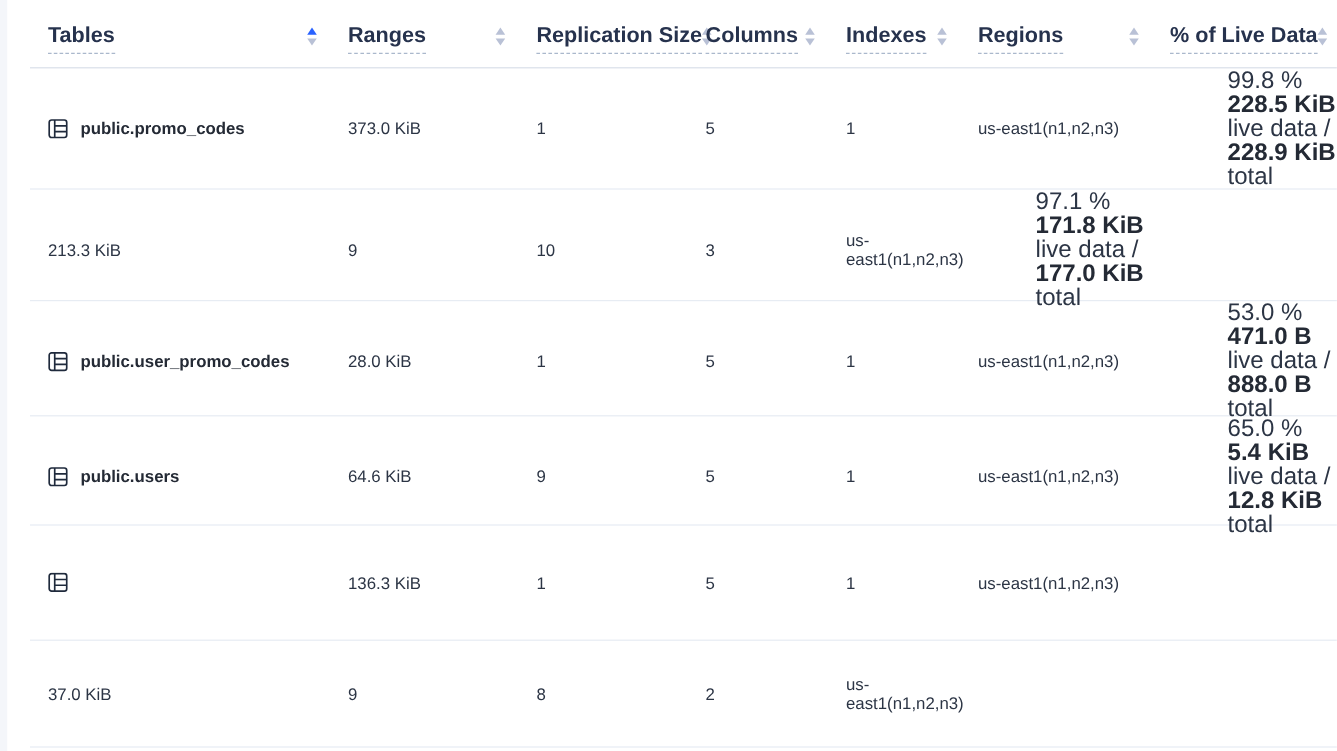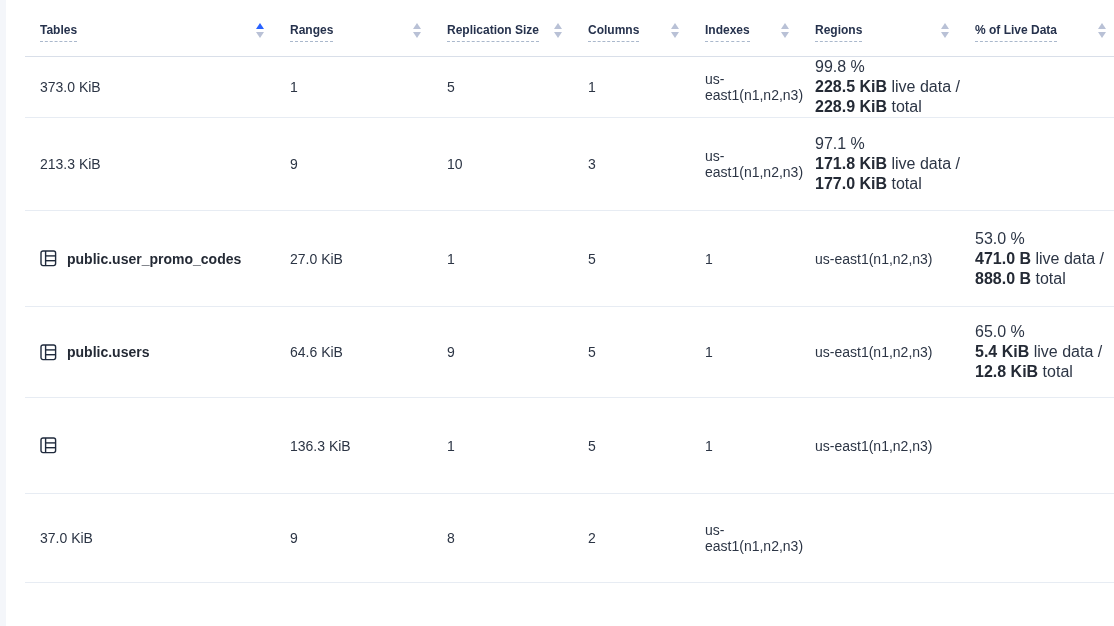--- a/index.html
+++ b/index.html
@@ -5,21 +5,21 @@
   * { margin:0; padding:0; box-sizing:border-box; }
   html,body { width:1114px; height:626px; background:#ffffff; overflow:hidden;
     font-family:"Liberation Sans", sans-serif; }
   .page-strip { position:absolute; left:0; top:0; width:6px; height:626px; background:#f4f6fa; }
   .table-wrap { position:absolute; left:25px; top:0; width:1089px; }
 
   .grid-row { display:grid; grid-template-columns:250px 157px 141px 117px 110px 160px minmax(0,1fr);
     padding-left:15px; align-items:center; }
 
   .thead { height:57px; border-bottom:1px solid #d9dfe9; padding-top:8px; }
-  .th { display:flex; align-items:center; color:#26324d; font-size:12px; font-weight:bold; }
+  .th { display:flex; align-items:center; color:#26324d; font-size:18px; font-weight:bold; }
   .th-label { border-bottom:1px dashed #aab8cc; padding-bottom:4px; white-space:nowrap; }
   .sort { display:flex; flex-direction:column; align-items:center; gap:3px;
     margin-left:auto; margin-right:26px; cursor:pointer; padding-bottom:4px; }
   .th:last-child .sort { margin-right:8px; }
   .tri-up { width:0; height:0; border-left:4.5px solid transparent; border-right:4.5px solid transparent;
     border-bottom:6px solid #b9c1d6; }
   .tri-down { width:0; height:0; border-left:4.5px solid transparent; border-right:4.5px solid transparent;
     border-top:6px solid #b9c1d6; }
   .tri-up.active { border-bottom-color:#2962ff; }
 
@@ -28,21 +28,21 @@
   .trow:nth-child(3){ height:96px; }
   .trow:nth-child(4){ height:91px; }
   .trow:nth-child(5){ height:96px; }
   .trow:nth-child(6){ height:89px; }
   .trow:nth-child(7){ height:93px; }
 
   .name-cell { display:flex; align-items:center; gap:10px; }
   .table-icon { flex:0 0 auto; display:flex; }
   .table-name { font-weight:bold; color:#242a35; cursor:pointer; white-space:nowrap; }
   .cell { color:#2c3545; }
-  .live-cell { font-size:16px; line-height:20px; color:#2c3545; }
+  .live-cell { font-size:20px; line-height:20px; color:#2c3545;margin-left:48px; }
   .live-cell .sz { font-weight:bold; color:#242a35; }
 </style>
 </head>
 <body>
 
 <div class="page-strip"></div>
 
 <div class="table-wrap">
 
   <div class="grid-row thead">
@@ -92,20 +92,31 @@
       <span class="th-label">% of Live Data</span>
       <span class="sort">
           <span class="tri-up"></span>
           <span class="tri-down"></span>
         </span>
     </div>
   </div>
 
   <div id="rows-host">
     <div class="grid-row trow">
+      <div class="name-cell">
+        <span class="table-icon">
+          <svg width="17" height="17" viewBox="0 0 17 17" fill="none">
+            <rect x="1" y="1" width="14.6" height="14.6" rx="2" stroke="#1f2a3c" stroke-width="1.4"></rect>
+            <line x1="5.6" y1="1" x2="5.6" y2="15.6" stroke="#1f2a3c" stroke-width="1.4"></line>
+            <line x1="5.6" y1="5.9" x2="15.6" y2="5.9" stroke="#1f2a3c" stroke-width="1.4"></line>
+            <line x1="5.6" y1="10.7" x2="15.6" y2="10.7" stroke="#1f2a3c" stroke-width="1.4"></line>
+          </svg>
+        </span>
+        <span class="table-name">public.promo_codes</span>
+      </div>
       <div class="cell">373.0 KiB</div>
       <div class="cell">1</div>
       <div class="cell">5</div>
       <div class="cell">1</div>
       <div class="cell">us-east1(n1,n2,n3)</div>
       <div class="live-cell">
         <div>99.8 %</div>
         <div><span class="sz">228.5 KiB</span><span> live data /</span></div>
         <div><span class="sz">228.9 KiB</span><span> total</span></div>
       </div>
@@ -129,21 +140,21 @@
         <span class="table-icon">
           <svg width="17" height="17" viewBox="0 0 17 17" fill="none">
             <rect x="1" y="1" width="14.6" height="14.6" rx="2" stroke="#1f2a3c" stroke-width="1.4"></rect>
             <line x1="5.6" y1="1" x2="5.6" y2="15.6" stroke="#1f2a3c" stroke-width="1.4"></line>
             <line x1="5.6" y1="5.9" x2="15.6" y2="5.9" stroke="#1f2a3c" stroke-width="1.4"></line>
             <line x1="5.6" y1="10.7" x2="15.6" y2="10.7" stroke="#1f2a3c" stroke-width="1.4"></line>
           </svg>
         </span>
         <span class="table-name">public.user_promo_codes</span>
       </div>
-      <div class="cell">27.0 KiB</div>
+      <div class="cell">28.0 KiB</div>
       <div class="cell">1</div>
       <div class="cell">5</div>
       <div class="cell">1</div>
       <div class="cell">us-east1(n1,n2,n3)</div>
       <div class="live-cell">
         <div>53.0 %</div>
         <div><span class="sz">471.0 B</span><span> live data /</span></div>
         <div><span class="sz">888.0 B</span><span> total</span></div>
       </div>
     </div>

